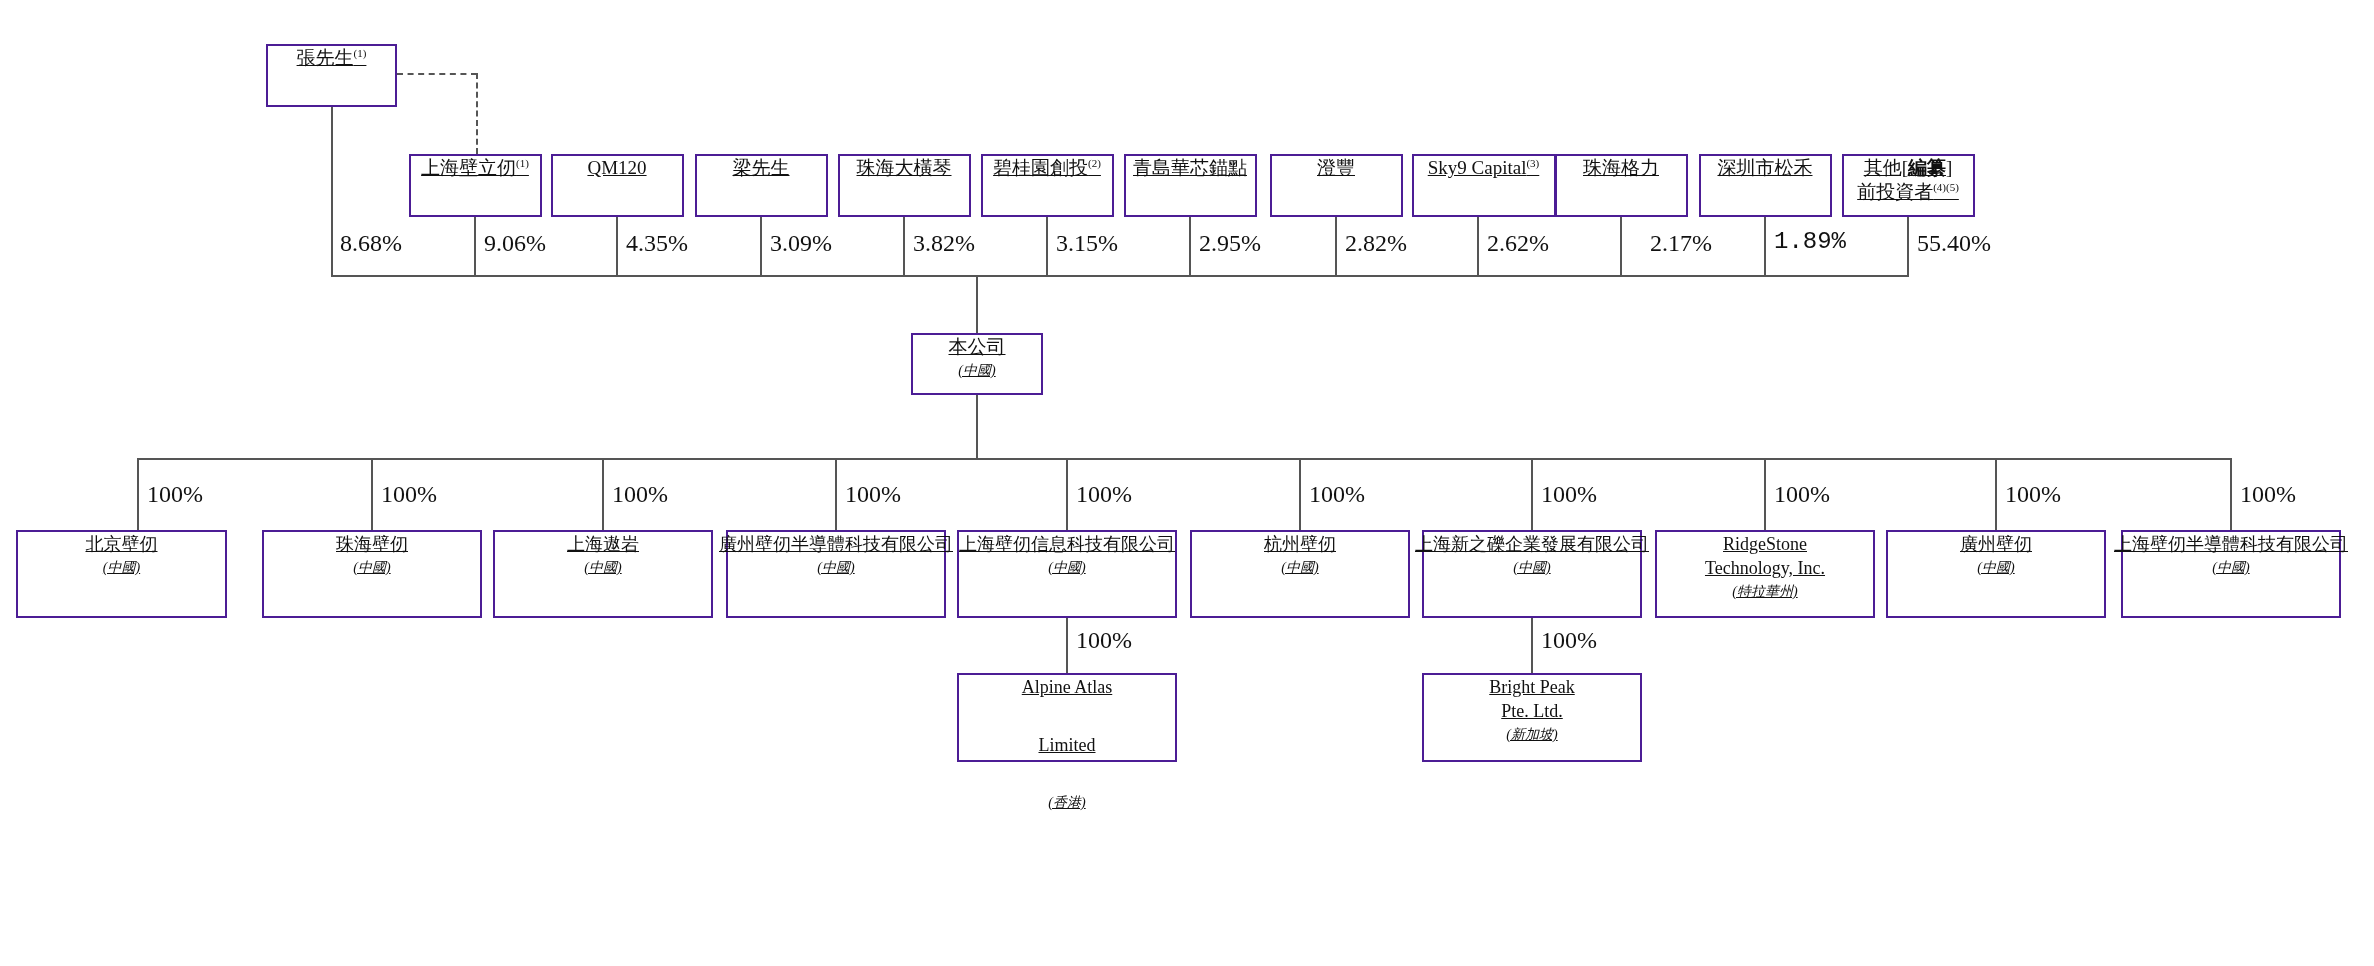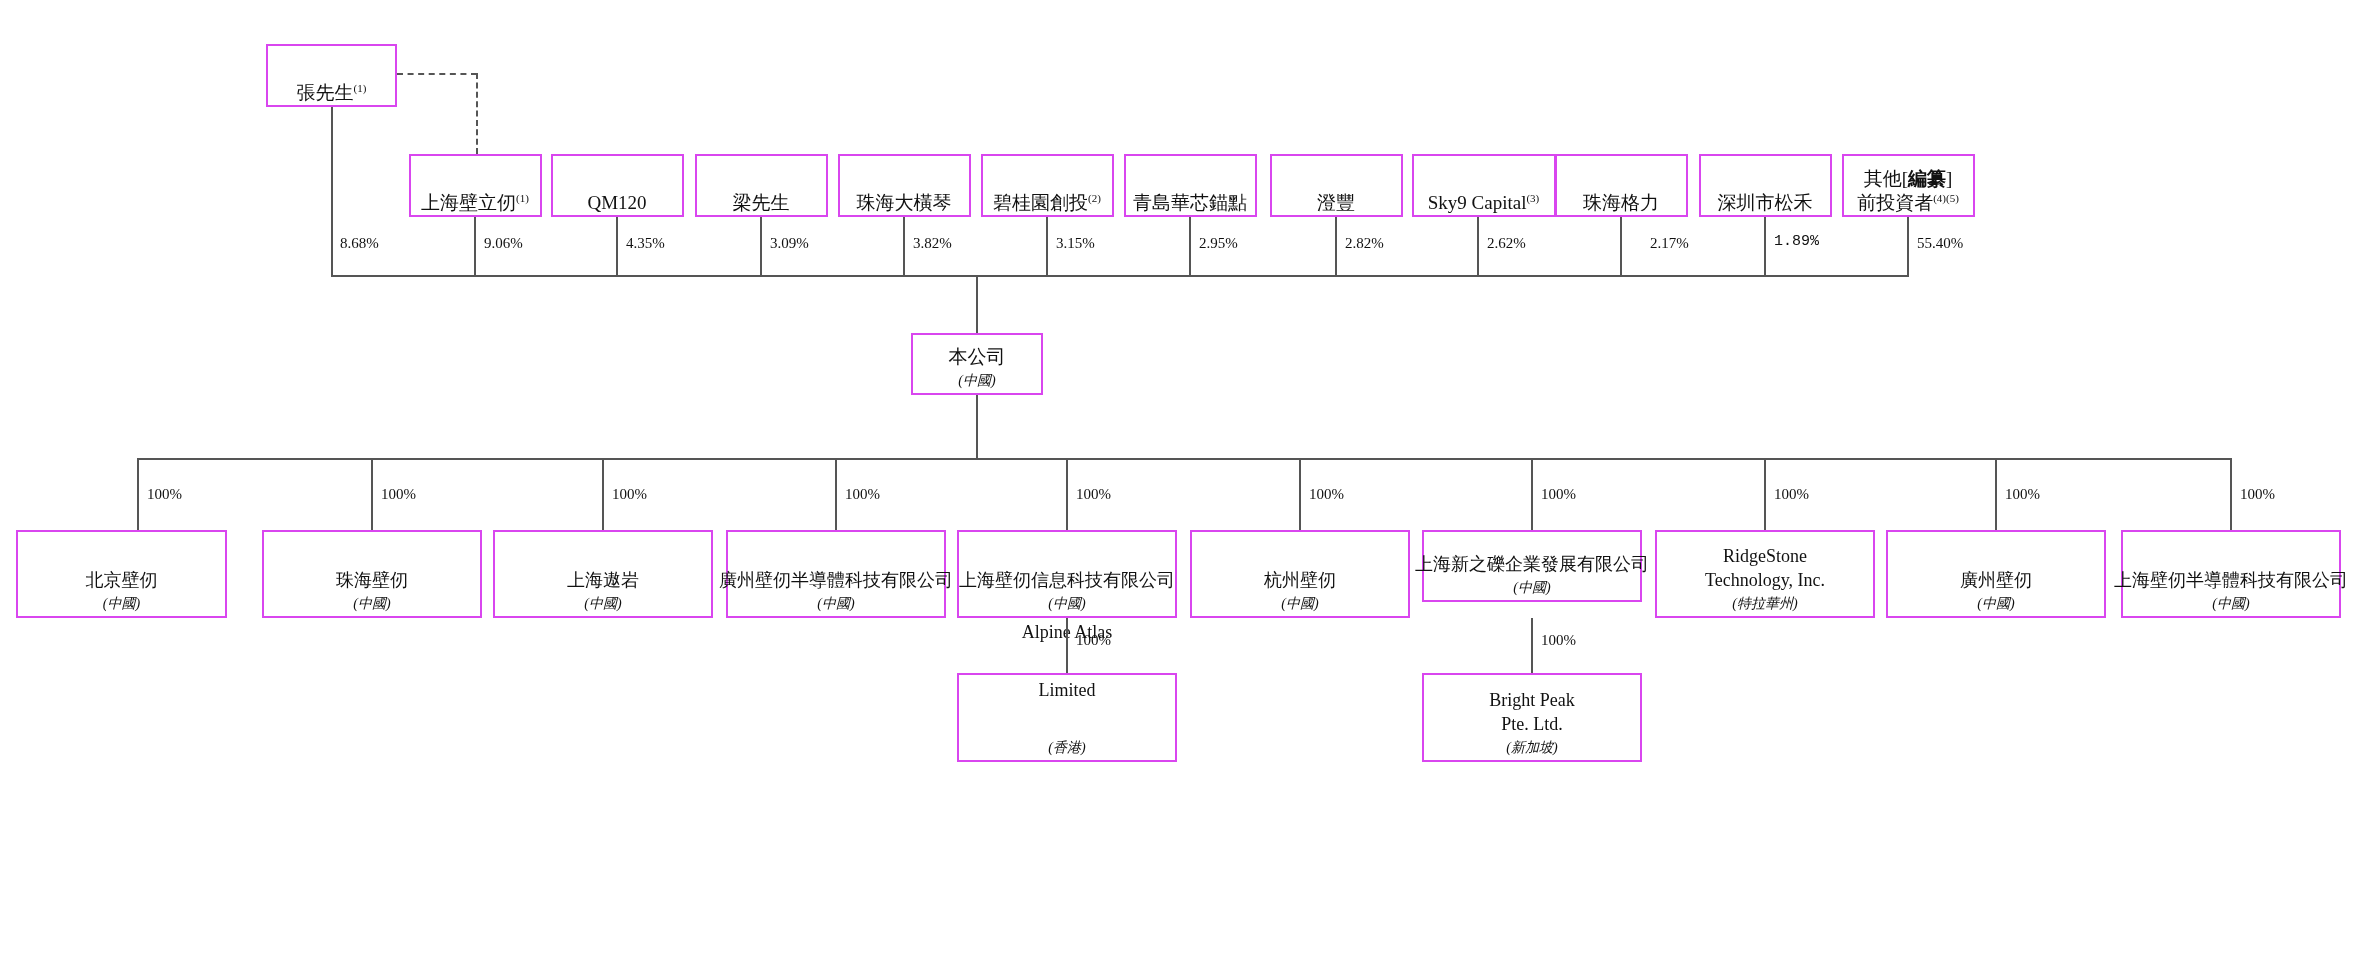--- a/index.html
+++ b/index.html
@@ -6,39 +6,39 @@
   #canvas{
     position:relative;
     width:2374px;height:966px;
     background:#ffffff;
     font-family:"Liberation Serif","DejaVu Serif",serif;
     color:#111111;
     overflow:hidden;
   }
   .box{
     position:absolute;
-    border:2px solid #d946ef;
+    border:2px solid #4c1d95;
     background:#ffffff;
     display:flex;flex-direction:column;
-    align-items:center;justify-content:flex-end;
+    align-items:center;justify-content:flex-start;
     text-align:center;
     box-sizing:border-box;
-    font-size:19px;line-height:24px;
+    font-size:19px;line-height:24px;text-decoration:underline;
   }
   .box .bline{display:block;white-space:nowrap;}
   .box sup{font-size:11px;line-height:0;vertical-align:super;}
   .box .jur{font-style:italic;font-size:14px;}
   .sub-box{font-size:18px;}
   .vline{position:absolute;width:2px;background:#555555;}
   .hline{position:absolute;height:2px;background:#555555;}
   .dash-h{position:absolute;height:0;border-top:2px dashed #555555;}
   .dash-v{position:absolute;width:0;border-left:2px dashed #555555;}
   .pct{
     position:absolute;
-    font-size:15px;line-height:19px;
+    font-size:24px;line-height:19px;
     white-space:nowrap;
   }
   .bold{font-weight:bold;}
 </style>
 </head>
 <body>
 
 <div id="canvas">
 
   <div class="box" style="left:266px;top:44px;width:131px;height:63px;">
@@ -152,21 +152,21 @@
         <span class="bline jur">(中國)</span>
       </div>
       <div class="vline" style="left: 1066px; top: 458px; height: 72px;"></div>
       <div class="pct" style="left: 1076px; top: 485px;">100%</div>
       <div class="box sub-box" style="left: 1190px; top: 530px; width: 220px; height: 88px;">
         <span class="bline">杭州壁仞</span>
         <span class="bline jur">(中國)</span>
       </div>
       <div class="vline" style="left: 1299px; top: 458px; height: 72px;"></div>
       <div class="pct" style="left: 1309px; top: 485px;">100%</div>
-      <div class="box sub-box" style="left: 1422px; top: 530px; width: 220px; height: 72px;">
+      <div class="box sub-box" style="left: 1422px; top: 530px; width: 220px; height: 88px;">
         <span class="bline">上海新之礫企業發展有限公司</span>
         <span class="bline jur">(中國)</span>
       </div>
       <div class="vline" style="left: 1531px; top: 458px; height: 72px;"></div>
       <div class="pct" style="left: 1541px; top: 485px;">100%</div>
       <div class="box sub-box" style="left: 1655px; top: 530px; width: 220px; height: 88px;">
         <span class="bline">RidgeStone</span>
         <span class="bline">Technology, Inc.</span>
         <span class="bline jur">(特拉華州)</span>
       </div>

